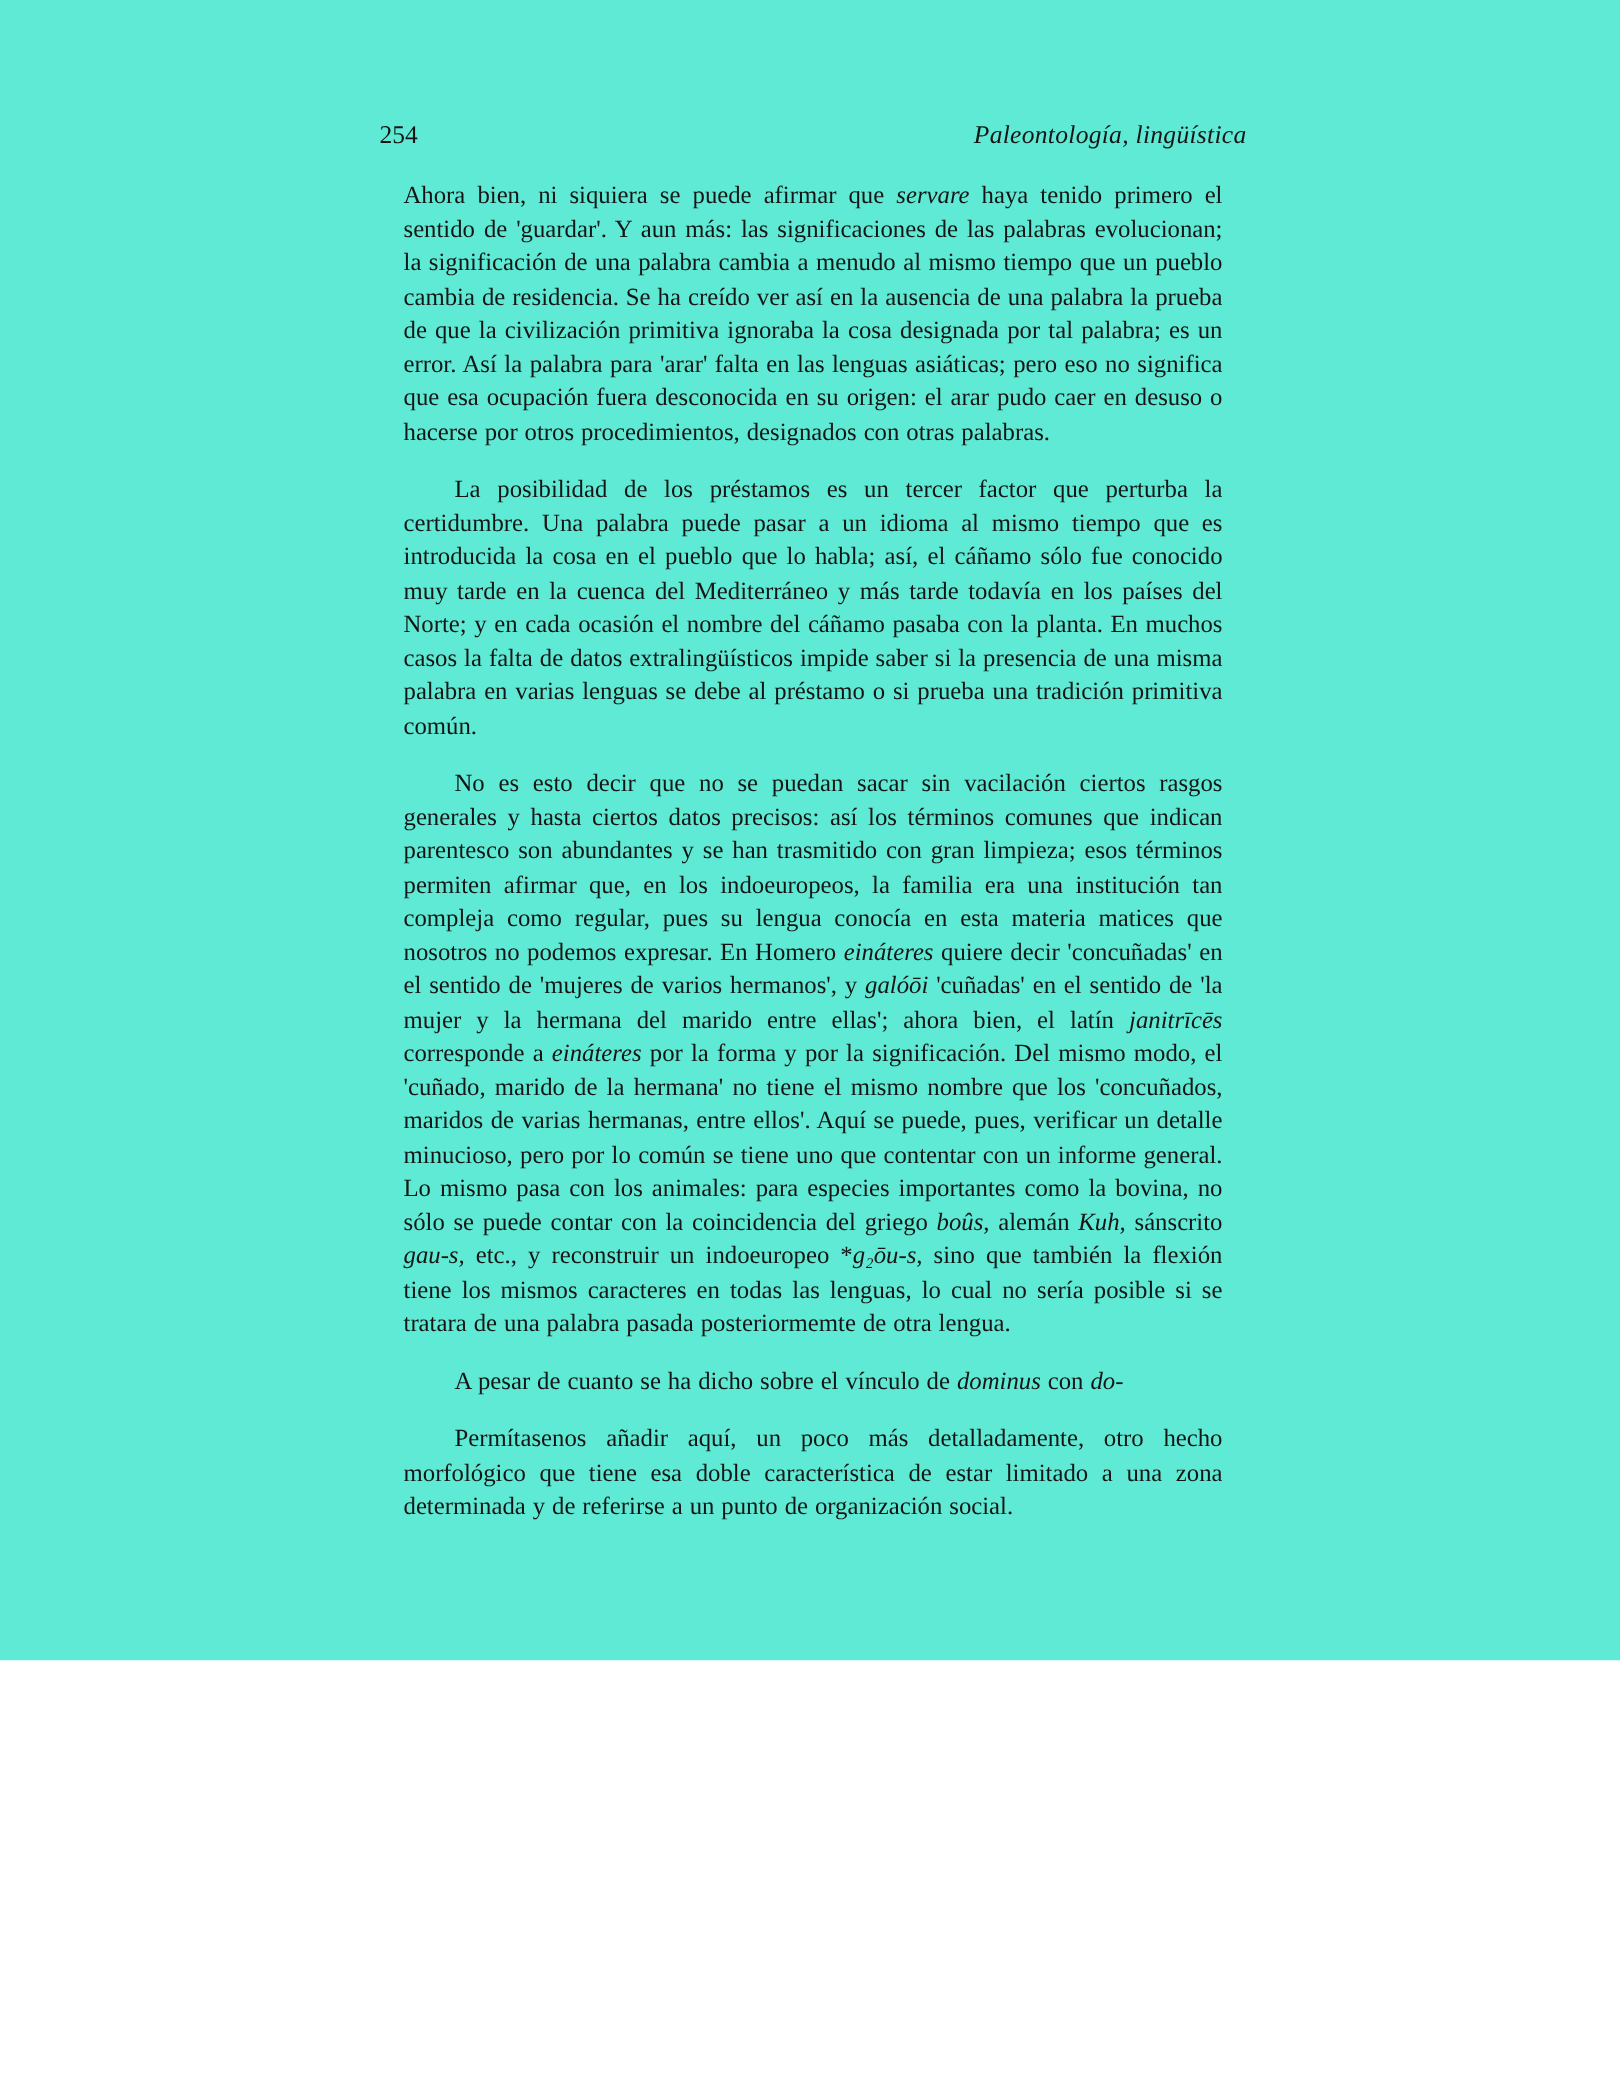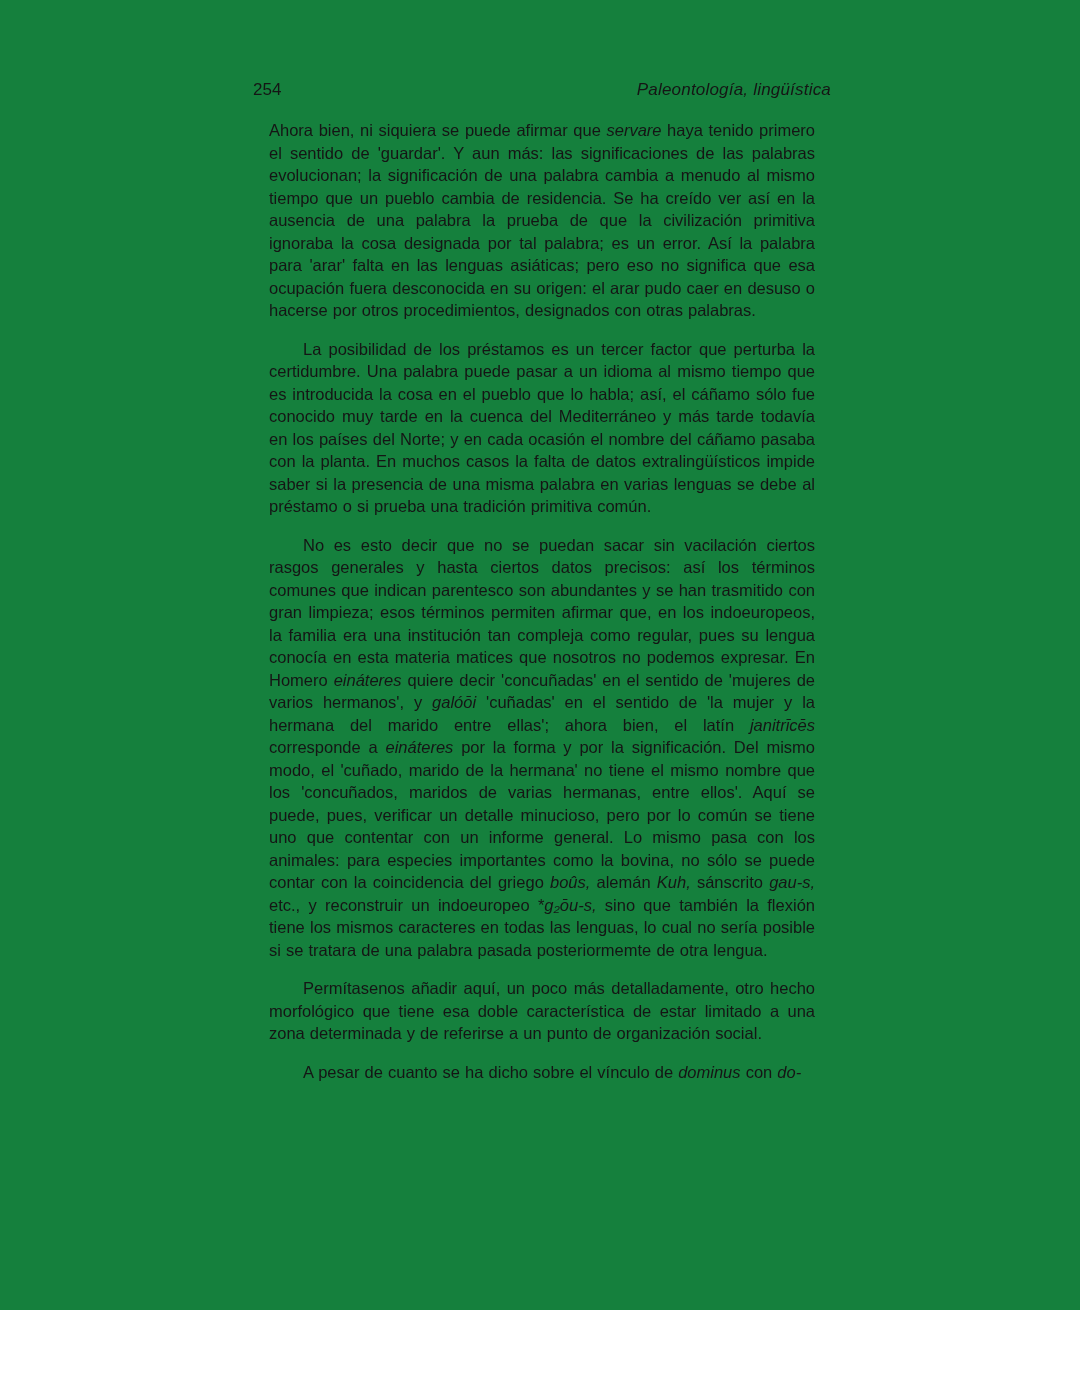--- a/index.html
+++ b/index.html
@@ -3,23 +3,23 @@
 <meta charset="utf-8">
 <style>
   html, body {
     margin: 0;
     padding: 0;
     background: #ffffff;
   }
   .page {
     position: relative;
     width: 1080px;
-    height: 1310px;
-    background: #15803d;
-    font-family: Liberation Sans, sans-serif;
+    height: 1107px;
+    background: #5eead4;
+    font-family: Liberation Serif, serif;
     color: #151515;
     overflow: hidden;
   }
   .content {
     position: absolute;
     left: 253px;
     top: 80px;
     width: 578px;
   }
   .page-header {
@@ -59,17 +59,17 @@
 <div class="page">
   <div class="content">
     <header class="page-header">
       <span class="page-number">254</span>
       <span class="running-title">Paleontología, lingüística</span>
     </header>
     <main class="page-body">
         <p class=""><span>Ahora bien, ni siquiera se puede afirmar que </span><em>servare</em><span> haya tenido primero el sentido de 'guardar'. Y aun más: las significaciones de las palabras evolucionan; la significación de una palabra cambia a menudo al mismo tiempo que un pueblo cambia de residencia. Se ha creído ver así en la ausencia de una palabra la prueba de que la civilización primitiva ignoraba la cosa designada por tal palabra; es un error. Así la palabra para 'arar' falta en las lenguas asiáticas; pero eso no significa que esa ocupación fuera desconocida en su origen: el arar pudo caer en desuso o hacerse por otros procedimientos, designados con otras palabras.</span></p>
         <p class="indent"><span>La posibilidad de los préstamos es un tercer factor que perturba la certidumbre. Una palabra puede pasar a un idioma al mismo tiempo que es introducida la cosa en el pueblo que lo habla; así, el cáñamo sólo fue conocido muy tarde en la cuenca del Mediterráneo y más tarde todavía en los países del Norte; y en cada ocasión el nombre del cáñamo pasaba con la planta. En muchos casos la falta de datos extralingüísticos impide saber si la presencia de una misma palabra en varias lenguas se debe al préstamo o si prueba una tradición primitiva común.</span></p>
         <p class="indent"><span>No es esto decir que no se puedan sacar sin vacilación ciertos rasgos generales y hasta ciertos datos precisos: así los términos comunes que indican parentesco son abundantes y se han trasmitido con gran limpieza; esos términos permiten afirmar que, en los indoeuropeos, la familia era una institución tan compleja como regular, pues su lengua conocía en esta materia matices que nosotros no podemos expresar. En Homero </span><em>eináteres</em><span> quiere decir 'concuñadas' en el sentido de 'mujeres de varios hermanos', y </span><em>galóōi</em><span> 'cuñadas' en el sentido de 'la mujer y la hermana del marido entre ellas'; ahora bien, el latín </span><em>janitrīcēs</em><span> corresponde a </span><em>eináteres</em><span> por la forma y por la significación. Del mismo modo, el 'cuñado, marido de la hermana' no tiene el mismo nombre que los 'concuñados, maridos de varias hermanas, entre ellos'. Aquí se puede, pues, verificar un detalle minucioso, pero por lo común se tiene uno que contentar con un informe general. Lo mismo pasa con los animales: para especies importantes como la bovina, no sólo se puede contar con la coincidencia del griego </span><em>boûs,</em><span> alemán </span><em>Kuh,</em><span> sánscrito </span><em>gau-s,</em><span> etc., y reconstruir un indoeuropeo *</span><em>g₂ōu-s,</em><span> sino que también la flexión tiene los mismos caracteres en todas las lenguas, lo cual no sería posible si se tratara de una palabra pasada posteriormemte de otra lengua.</span></p>
+        <p class="indent"><span>A pesar de cuanto se ha dicho sobre el vínculo de </span><em>dominus</em><span> con </span><em>do-</em></p>
         <p class="indent"><span>Permítasenos añadir aquí, un poco más detalladamente, otro hecho morfológico que tiene esa doble característica de estar limitado a una zona determinada y de referirse a un punto de organización social.</span></p>
-        <p class="indent"><span>A pesar de cuanto se ha dicho sobre el vínculo de </span><em>dominus</em><span> con </span><em>do-</em></p>
       </main>
   </div>
 </div>
 
 </body></html>

